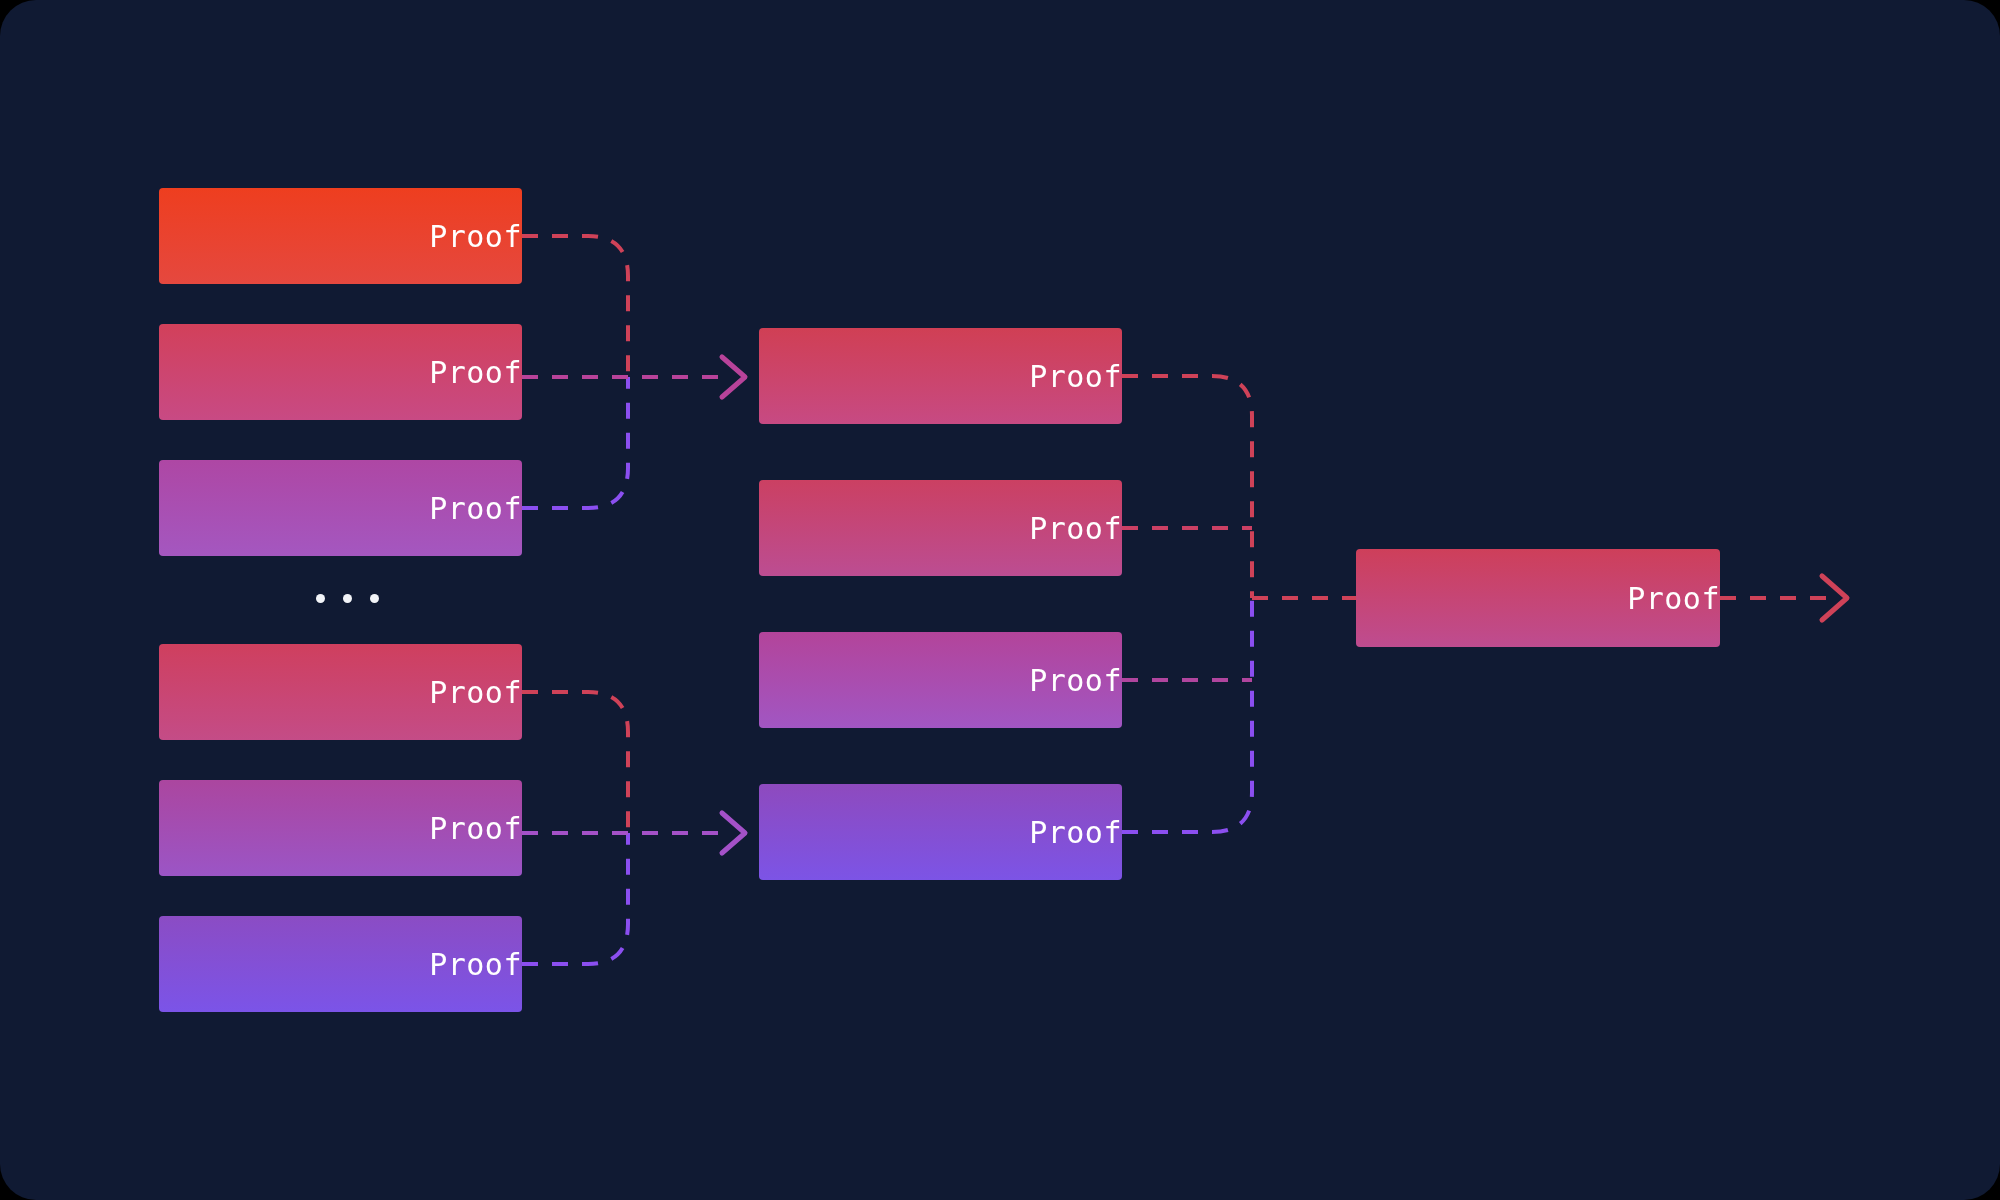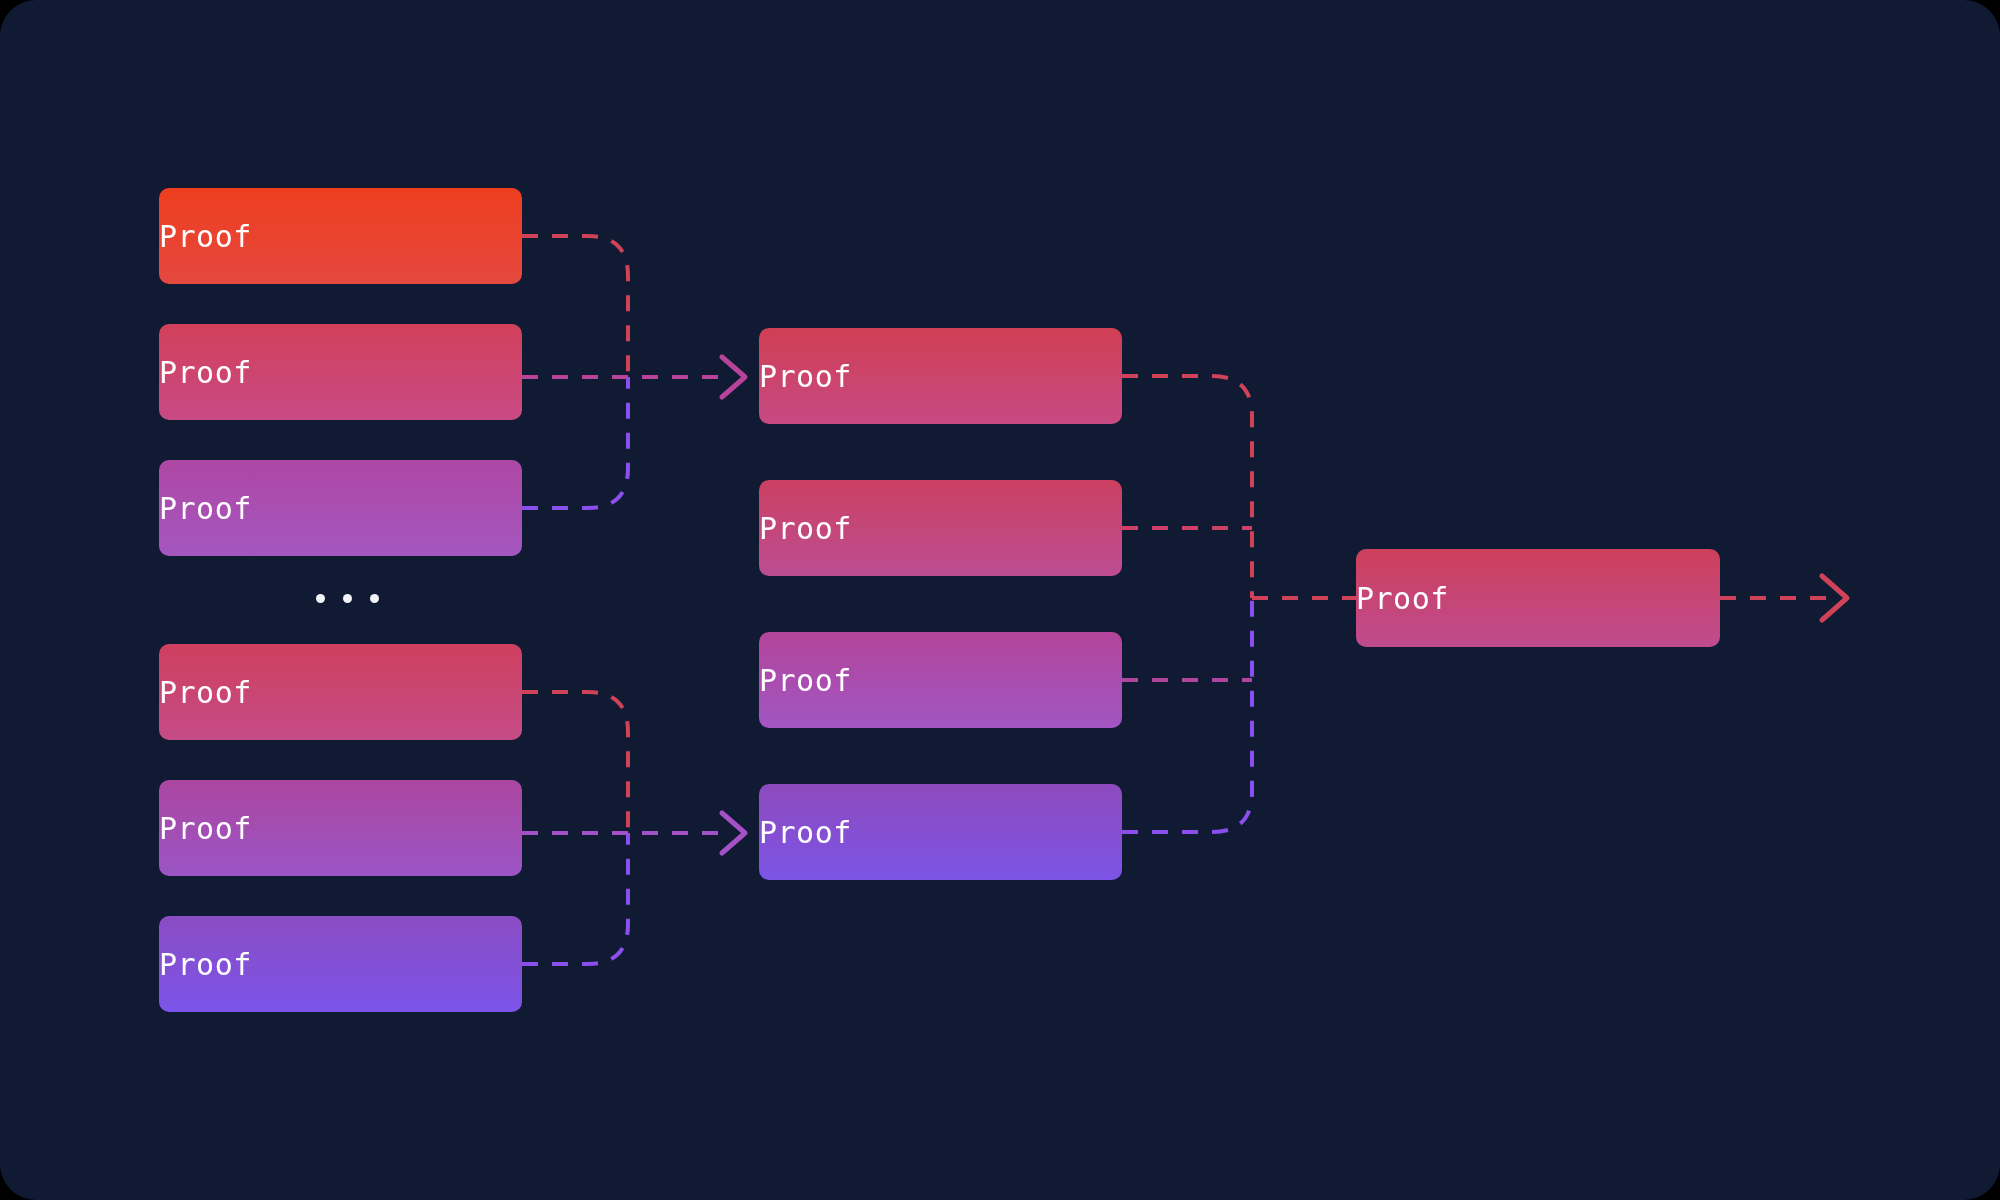--- a/index.html
+++ b/index.html
@@ -25,22 +25,22 @@
     left: 0;
     top: 0;
     width: 2000px;
     height: 1200px;
     pointer-events: none;
   }
   .proof-box {
     position: absolute;
     display: flex;
     align-items: center;
-    justify-content: flex-start;
-    border-radius: 10px;
+    justify-content: flex-end;
+    border-radius: 4px;
     color: #ffffff;
     font-size: 30px;
     letter-spacing: 0.5px;
     font-family: "DejaVu Sans Mono", "Liberation Mono", monospace;
     box-sizing: border-box;
     user-select: none;
   }
   .ellipsis {
     position: absolute;
     display: flex;

